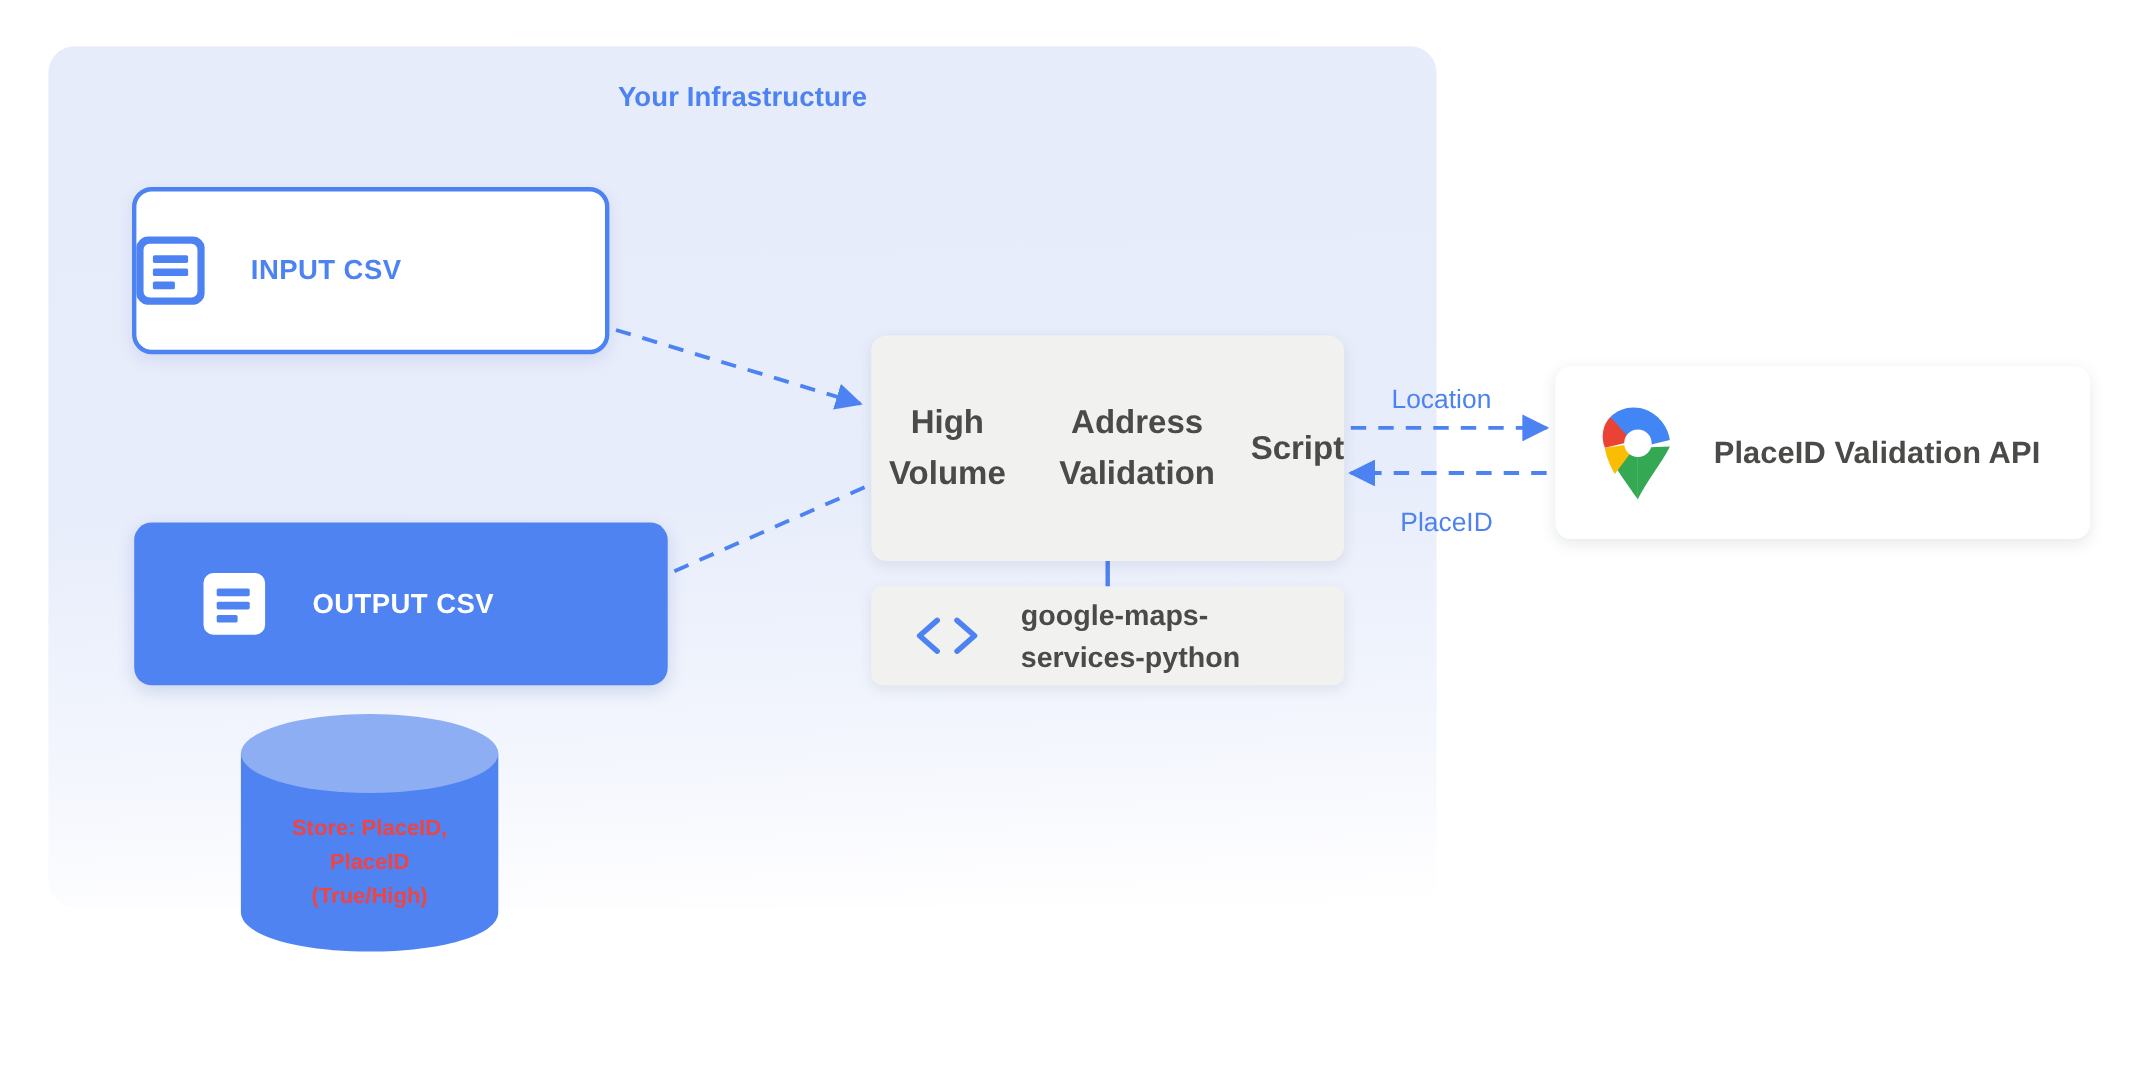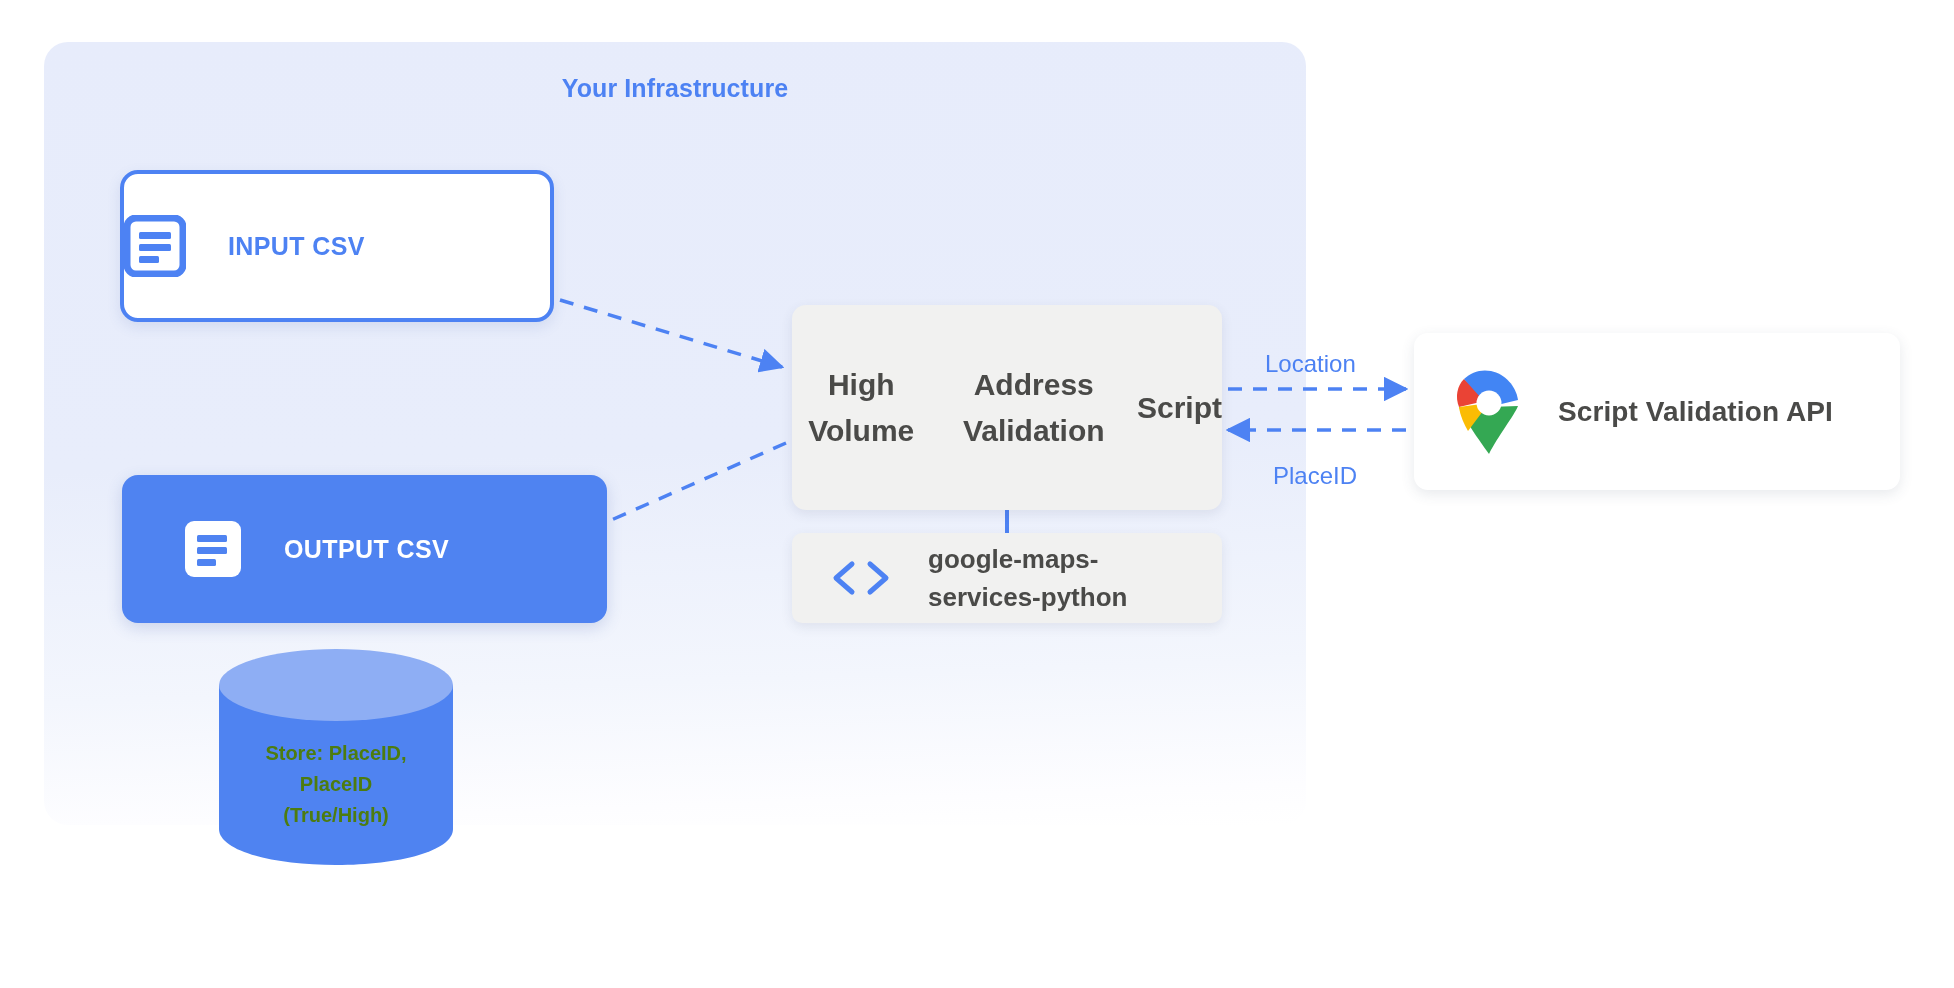--- a/index.html
+++ b/index.html
@@ -82,21 +82,21 @@
   .edge-label{
     position:absolute;font-size:24px;color:#4d82f3;white-space:nowrap;
   }
   .lbl-location{left:1265px;top:334px;margin-top:16px;}
   .lbl-placeid{left:1273px;top:462px;}
 
   
   .db{position:absolute;left:215px;top:645px;width:242px;height:224px;}
   .db-text{
     position:absolute;left:215px;top:738px;width:242px;
-    text-align:center;font-size:20px;font-weight:bold;color:#4d7c0f;line-height:31px;
+    text-align:center;font-size:20px;font-weight:bold;color:#ef4444;line-height:31px;
   }
 
   svg.edges{position:absolute;left:0;top:0;width:1954px;height:988px;overflow:visible;}
 </style>
 </head>
 <body>
 
 <div id="stage">
 
   <div class="infra-panel"></div>
@@ -159,21 +159,21 @@
 
   <div class="node api-box">
     <svg class="pin-ico" viewBox="0 0 74 84" xmlns="http://www.w3.org/2000/svg">
       <path d="M37 84 C37 84 12 50 7 37 L37 37 Z" fill="#34a853"></path>
       <path d="M37 84 C46 66 62 46 66 36 L37 37 Z" fill="#34a853"></path>
       <path d="M7 37 C3 27 5 16 12 9 L37 30 Z" fill="#ea4335"></path>
       <path d="M7 37 C8 45 12 54 16 61 L37 33 Z" fill="#fbbc04"></path>
       <path d="M12 9 C19 2 29 -1 39 1 C53 4 64 16 66 30 L37 37 Z" fill="#4285f4"></path>
       <circle cx="37" cy="33" r="12.5" fill="#ffffff"></circle>
     </svg>
-    <span class="api-label">Script Validation API</span>
+    <span class="api-label">PlaceID Validation API</span>
   </div>
 
   <div class="edge-label lbl-location">Location</div>
   <div class="edge-label lbl-placeid">PlaceID</div>
 
   <svg class="db" viewBox="0 0 242 224" xmlns="http://www.w3.org/2000/svg">
     <path d="M4 40 L4 184 C4 206 58 220 121 220 C184 220 238 206 238 184 L238 40 Z" fill="#4f83f1"></path>
     <ellipse cx="121" cy="40" rx="117" ry="36" fill="#8eaef4"></ellipse>
   </svg>
   <div class="db-text">

